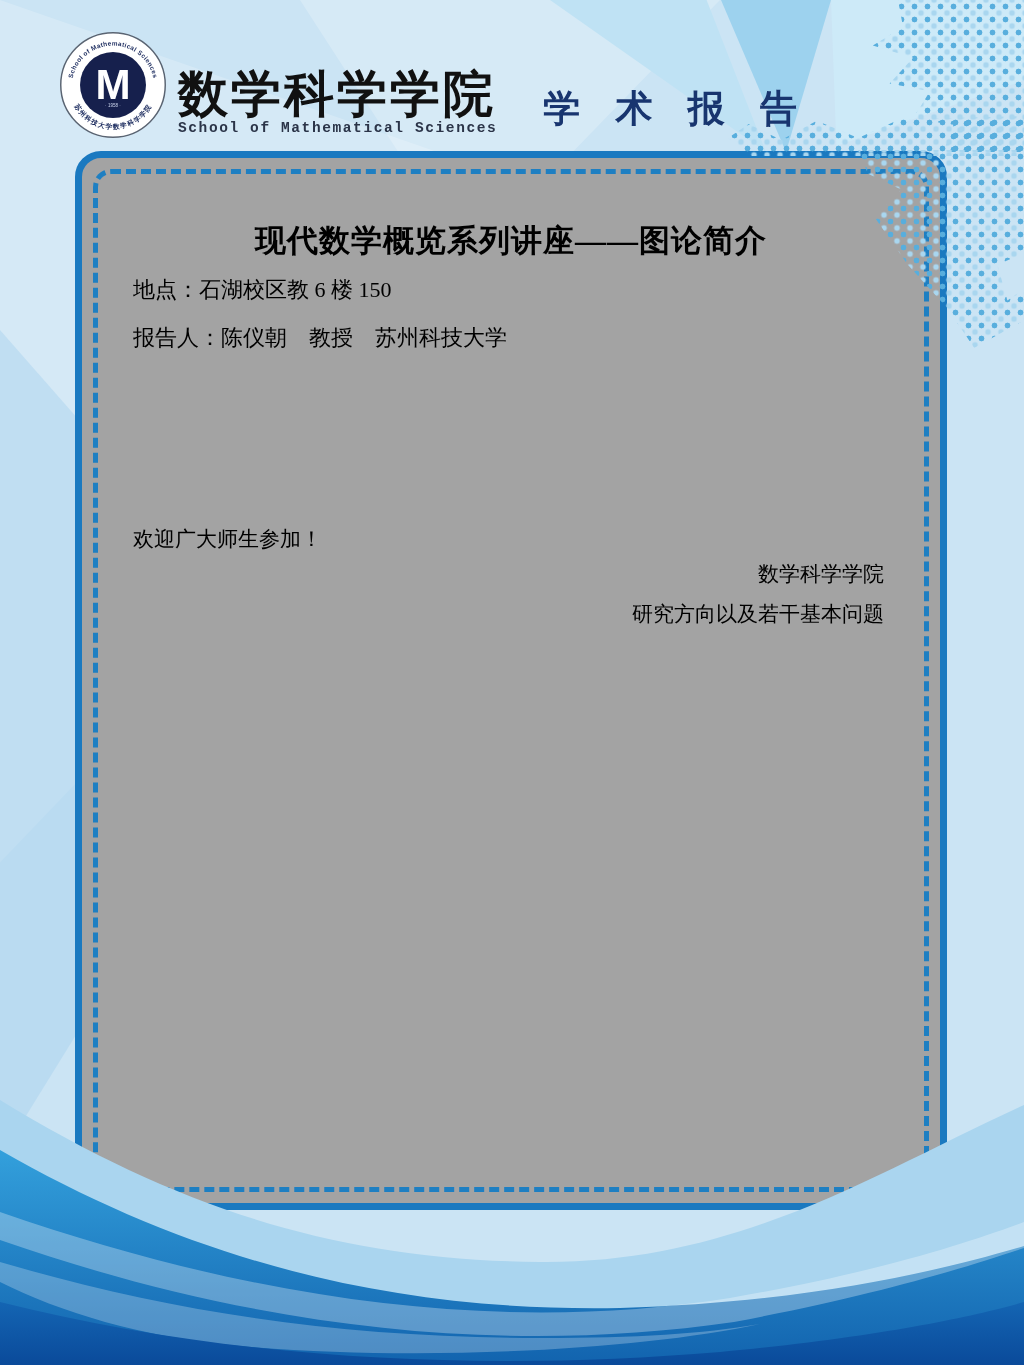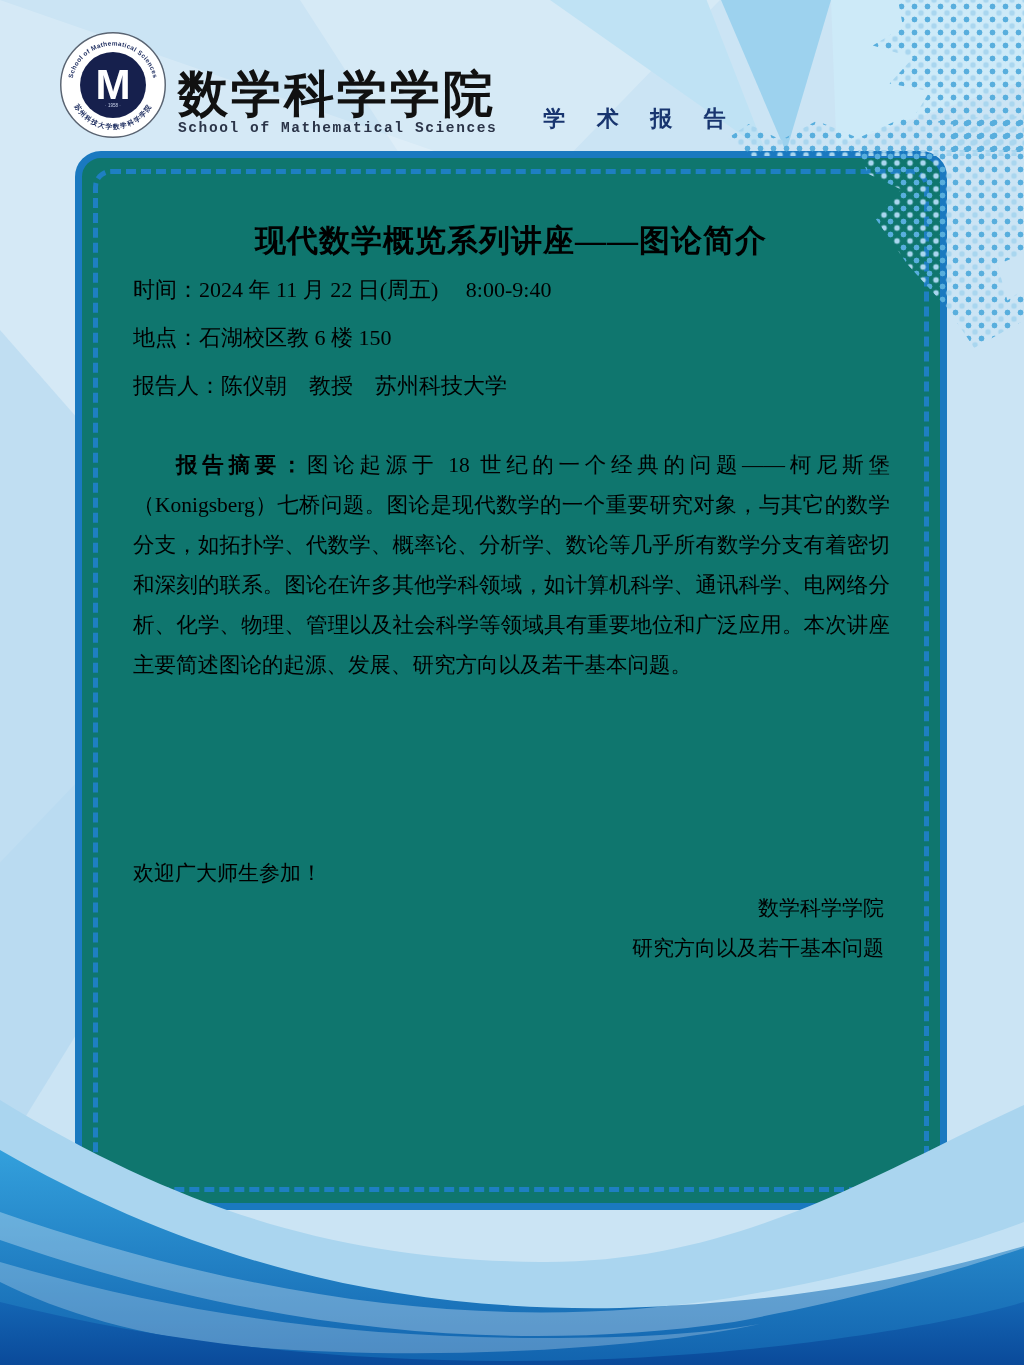--- a/index.html
+++ b/index.html
@@ -37,25 +37,25 @@
     clip-path:polygon(0 0,100% 0,100% 52%,84% 58%,90% 76%,100% 70%,100% 86%,70% 100%,54% 80%,30% 58%,10% 34%,26% 20%,6% 12%);}
   
   .header{position:absolute;left:58px;top:22px;width:900px;height:120px;z-index:4;
     display:flex;align-items:flex-end;}
   .logo{width:110px;height:110px;flex:0 0 auto;margin-bottom:2px;}
   .brand{margin-left:10px;margin-bottom:6px;}
   .brand-cn{font-size:50px;font-weight:bold;color:#111;line-height:1.0;
     letter-spacing:3px;font-family:"Liberation Serif","DejaVu Serif",serif;}
   .brand-en{font-size:14.5px;font-weight:bold;color:#2b3448;letter-spacing:1.6px;
     font-family:"Liberation Mono","DejaVu Sans Mono",monospace;margin-top:1px;}
-  .banner{margin-left:46px;margin-bottom:8px;font-size:22px;font-weight:bold;
+  .banner{margin-left:46px;margin-bottom:8px;font-size:37px;font-weight:bold;
     color:#18356f;letter-spacing:13px;white-space:nowrap;}
   
   .card{position:absolute;left:75px;top:151px;width:858px;height:1045px;
-    background:#0f766e;border:7px solid #1a79c0;border-radius:26px;z-index:2;}
+    background:#a3a3a3;border:7px solid #1a79c0;border-radius:26px;z-index:2;}
   .dashed{position:absolute;left:11px;top:11px;right:11px;bottom:11px;
     border:5px dashed #1e7fc2;border-radius:18px;}
   .content{position:absolute;left:0;top:0;right:0;bottom:0;
     padding:48px 20px 0 35px;color:#000;}
   .poster-title{margin:0 15px 18px 0;text-align:center;font-size:31px;font-weight:bold;
     letter-spacing:1px;line-height:1.2;}
   .info-line{margin:0 0 22px 0;font-size:22px;line-height:26px;}
   .info-label{font-weight:normal;}
   .abstract{margin:46px 14px 0 0;font-size:21.5px;line-height:40px;
     text-align:justify;text-justify:inter-ideograph;text-indent:2em;}
@@ -103,25 +103,23 @@
     <div class="brand-en">School of Mathematical Sciences</div>
   </div>
   <div class="banner">学 术 报 告</div>
 </div>
 
 <div class="card">
   <div class="dashed">
     <div class="content">
       <h1 class="poster-title">现代数学概览系列讲座——图论简介</h1>
 
-      <p class="info-line"><span class="info-label">时间：</span><span>2024 年 11 月 22 日(周五)　 8:00-9:40</span></p>
       <p class="info-line"><span class="info-label">地点：</span><span>石湖校区教 6 楼 150</span></p>
       <p class="info-line"><span class="info-label">报告人：</span><span>陈仪朝　教授　苏州科技大学</span></p>
 
-      <p class="abstract"><span class="abstract-label">报告摘要：</span><span>图论起源于 18 世纪的一个经典的问题——柯尼斯堡（Konigsberg）七桥问题。图论是现代数学的一个重要研究对象，与其它的数学分支，如拓扑学、代数学、概率论、分析学、数论等几乎所有数学分支有着密切和深刻的联系。图论在许多其他学科领域，如计算机科学、通讯科学、电网络分析、化学、物理、管理以及社会科学等领域具有重要地位和广泛应用。本次讲座主要简述图论的起源、发展、研究方向以及若干基本问题。</span></p>
 
       <p class="welcome">欢迎广大师生参加！</p>
       <p class="sign sign-first">数学科学学院</p>
       <p class="sign">研究方向以及若干基本问题</p>
     </div>
   </div>
 </div>
 
 <svg class="waves" viewBox="0 0 1024 315" preserveAspectRatio="none">
   <defs>

